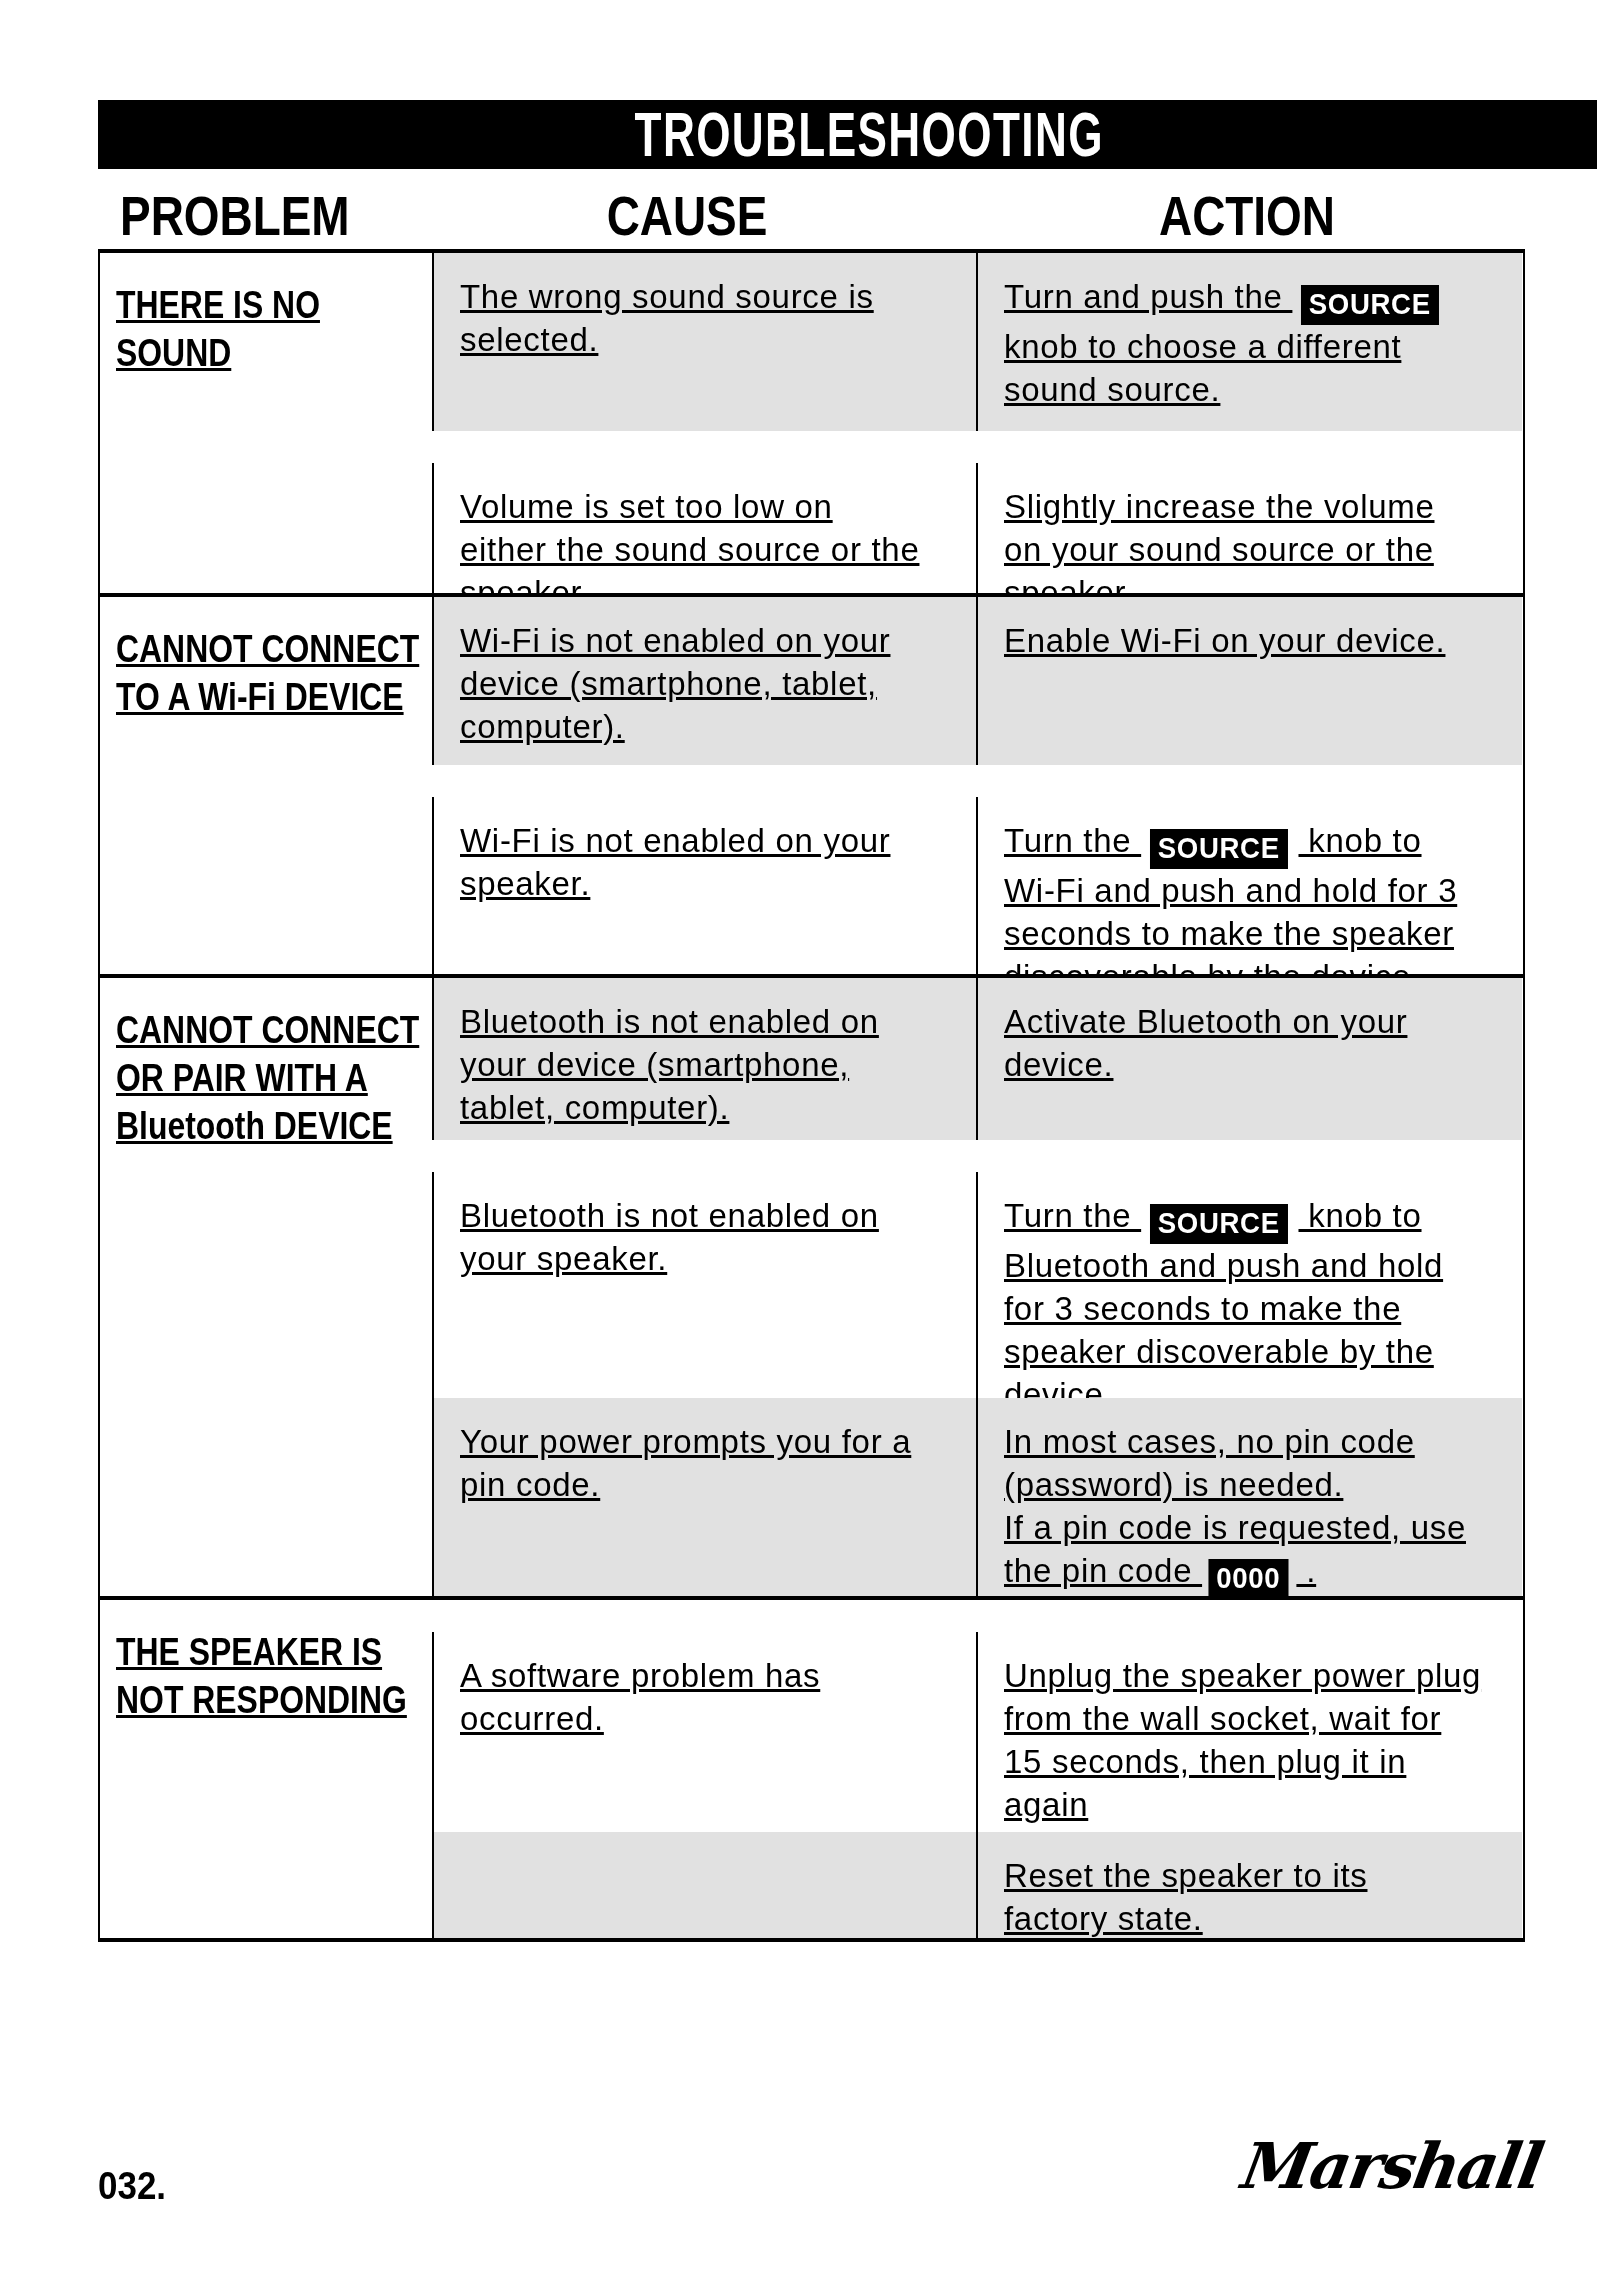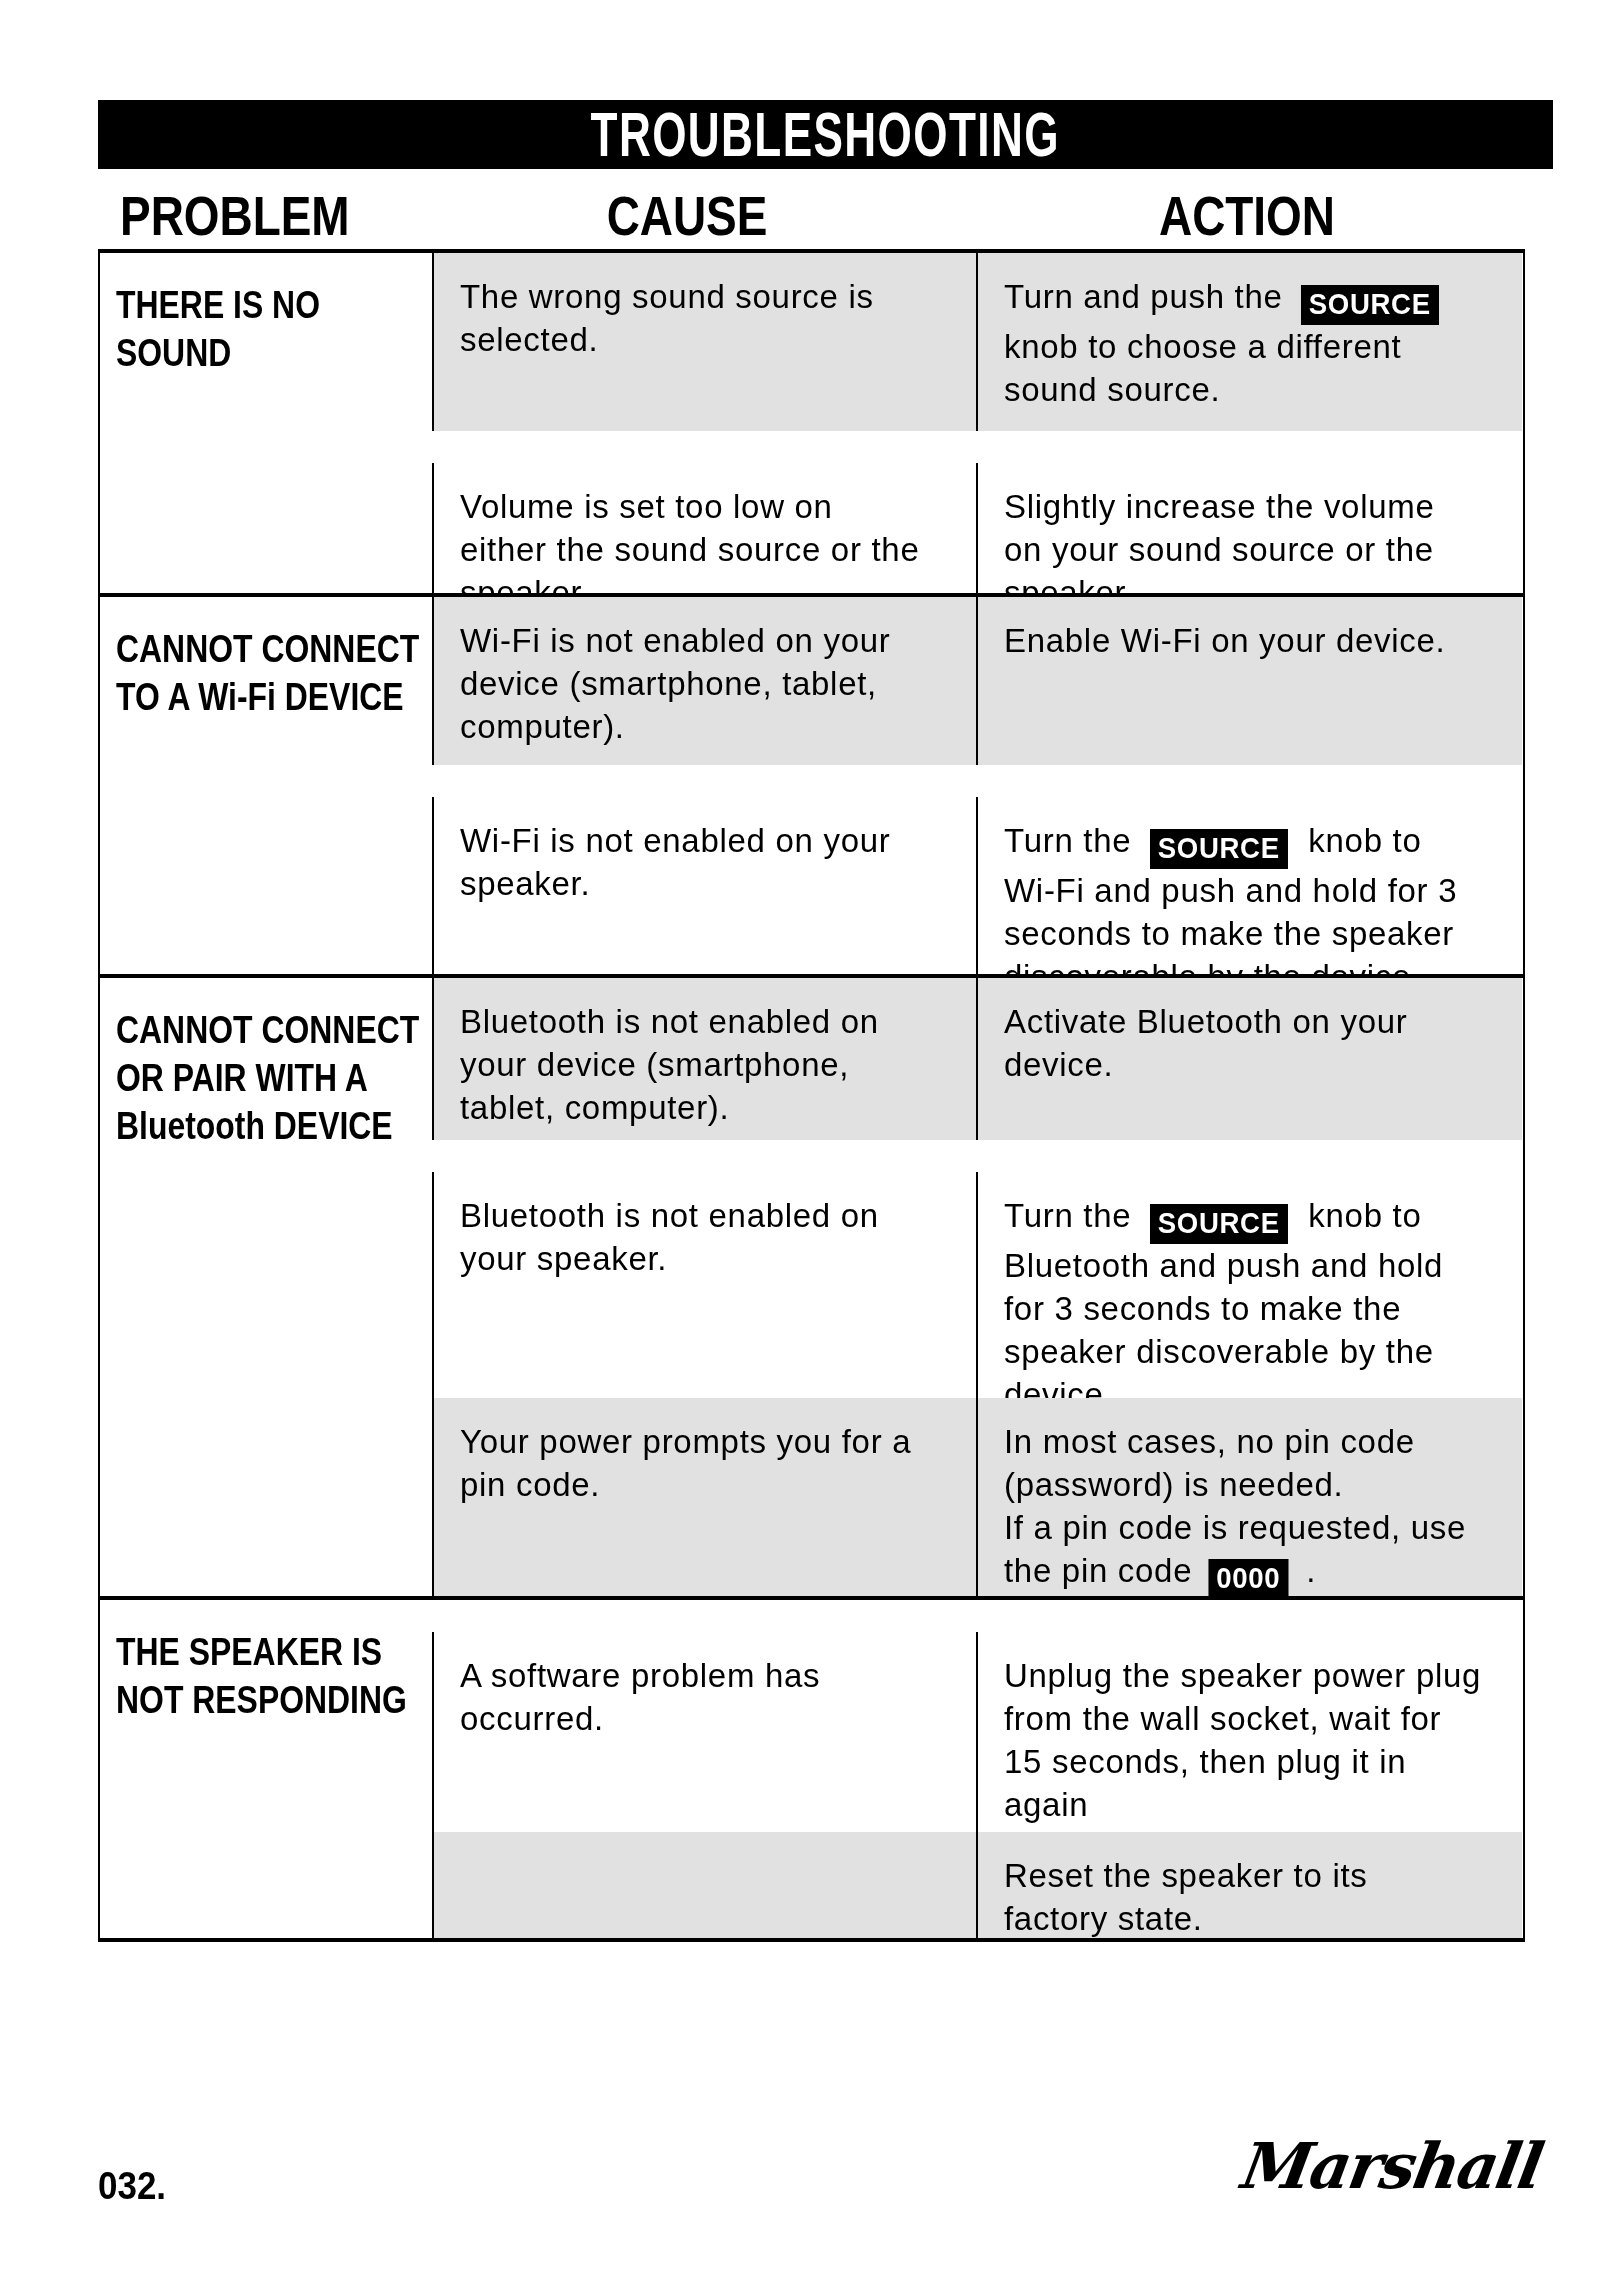--- a/index.html
+++ b/index.html
@@ -5,21 +5,21 @@
   html,body { margin:0; padding:0; background:#888; }
   .page {
     position:relative; width:1623px; height:2295px; background:#ffffff;
     font-family:"Liberation Sans","DejaVu Sans",sans-serif; color:#000;
     overflow:hidden; margin:0 auto;
   }
 
   
   .title-bar {
     position:absolute; left:98px; top:100px; width:1455px; height:69px;
-    background:#000; display:flex; align-items:center; justify-content:center;
+    background:#000; display:flex; align-items:center; justify-content:center;padding-left:44px;
   }
   .title-text {
     color:#fff; font-weight:bold; font-size:63px; line-height:1;
     white-space:nowrap; transform:scaleX(0.70); letter-spacing:2px;
   }
 
   
   .col-head {
     position:absolute; top:188px; font-weight:bold; font-size:56px; line-height:1;
     white-space:nowrap;
@@ -28,21 +28,21 @@
   .col-head.center { transform:translateX(-50%) scaleX(0.82); }
 
   
   .tbl {
     position:absolute; left:98px; top:249px; width:1427px; box-sizing:border-box;
     border-top:4.6px solid #000; border-bottom:4.6px solid #000;
     border-left:2px solid #000; border-right:2px solid #000;
     background:#fff;
   }
   .group {
-    display:grid; grid-template-columns:332px 544px 546px;
+    display:grid; grid-template-columns:332px 544px 546px;text-decoration:underline;
   }
   .group + .group { border-top:4.6px solid #000; }
 
   .pcell {
     grid-column:1; background:#fff; padding:27.5px 10.5px 0 15.7px; box-sizing:border-box;
   }
   .plabel {
     font-weight:bold; font-size:38px; line-height:48px;
     transform:scaleX(0.84); transform-origin:0 0; width:119%;
   }

